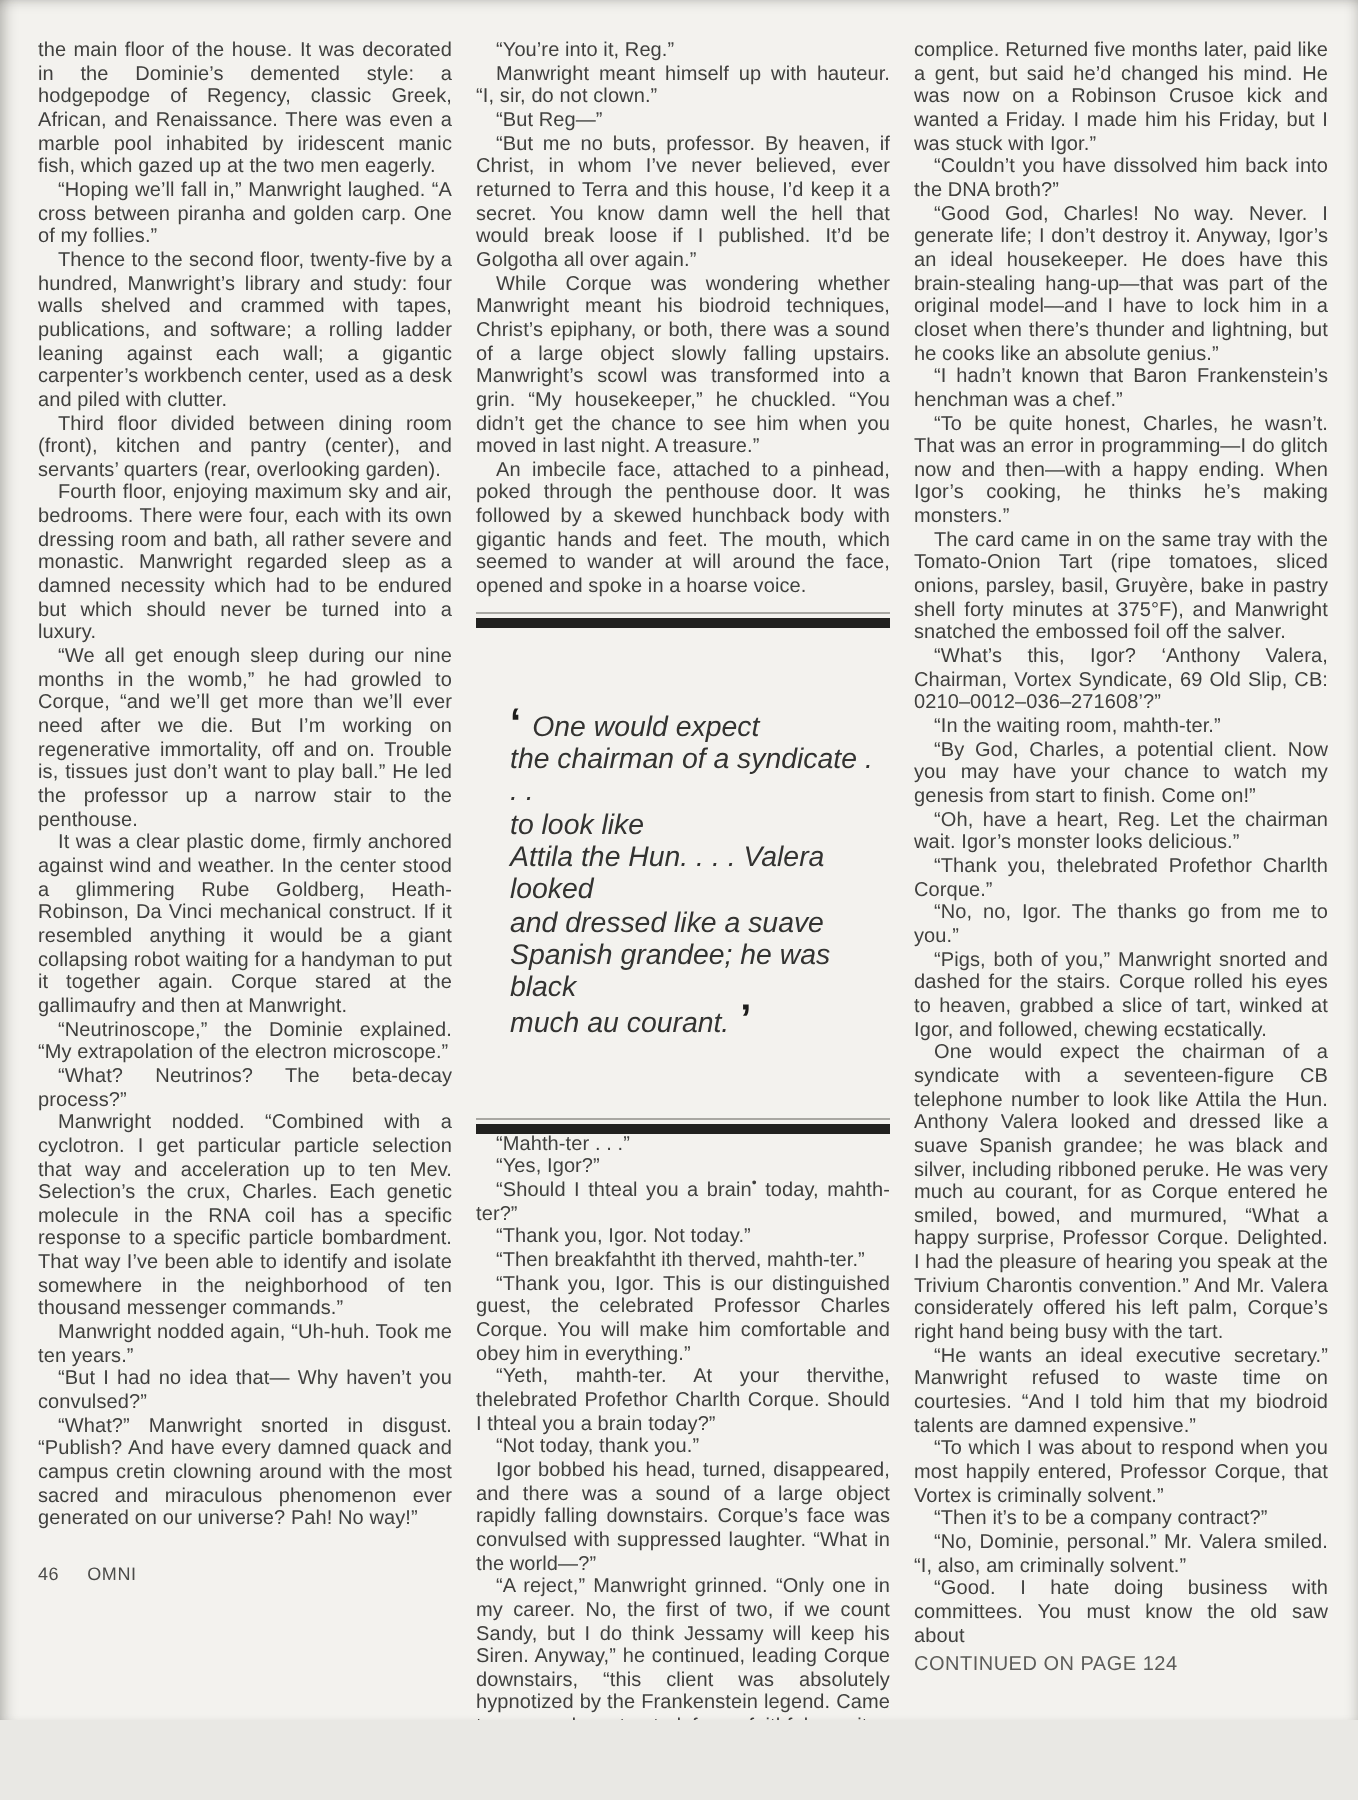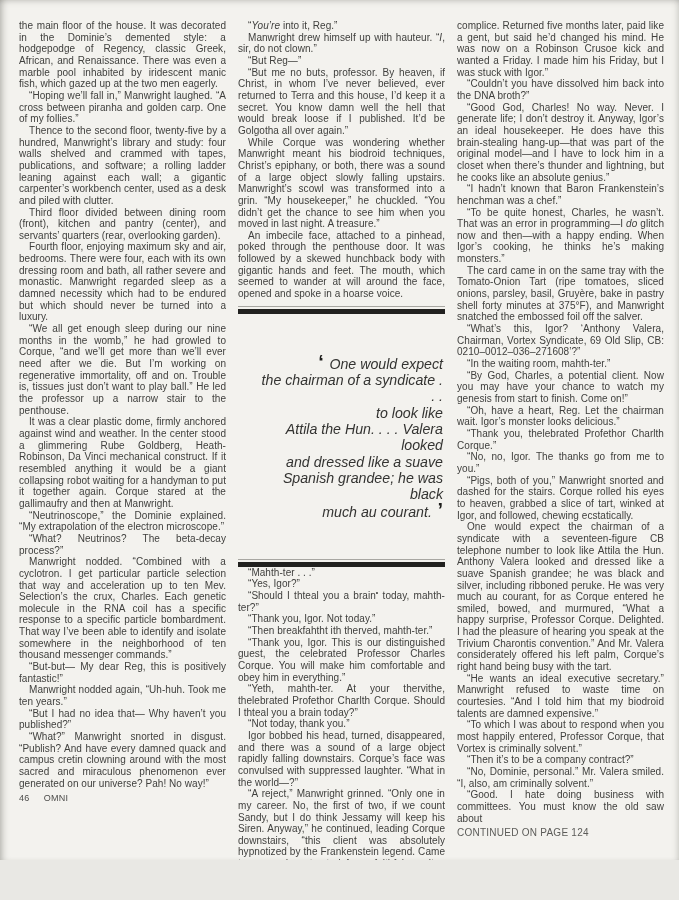--- a/index.html
+++ b/index.html
@@ -23,36 +23,36 @@
   .col{width:207px;height:876px;overflow:hidden;}
   p.body-p{
     margin:0;
     font-size:10px;
     line-height:11.65px;
     text-align:justify;
     color:#40403e;
     letter-spacing:.05px;
   }
   p.body-p.indent{text-indent:10px;}
-  p.body-p .it{font-style:italic;}
+  p.body-p .it{}
   p.body-p sup{font-size:7px;line-height:0;}
   .rule{margin-top:6px;margin-bottom:0;}
   .rule .thin{height:1.5px;background:#a8a7a2;}
   .rule .thick{height:4.5px;background:#21211f;margin-top:2px;}
   .pullquote{
     margin:40px 2px 38px 17px;
-    text-align:right;
+    text-align:left;
     font-style:italic;
     font-size:14.2px;
     line-height:16.3px;
     color:#333331;
   }
   .pq-mark{font-weight:bold;font-size:20px;font-style:normal;color:#1d1d1b;}
   .folio{
-    margin-top:4px;
+    margin-top:16px;
     font-size:9px;
     color:#4c4c4a;
     letter-spacing:.3px;
   }
   .folio .mag{margin-left:14px;}
   .continued{
     margin-top:3px;
     font-size:10px;
     color:#5c5c59;
     letter-spacing:.25px;
@@ -67,29 +67,28 @@
         <p class="body-p"><span>the main floor of the house. It was decorated in the Dominie’s demented style: a hodgepodge of Regency, classic Greek, African, and Renaissance. There was even a marble pool inhabited by iridescent manic fish, which gazed up at the two men eagerly.</span></p>
         <p class="body-p indent"><span>“Hoping we’ll fall in,” Manwright laughed. “A cross between piranha and golden carp. One of my follies.”</span></p>
         <p class="body-p indent"><span>Thence to the second floor, twenty-five by a hundred, Manwright’s library and study: four walls shelved and crammed with tapes, publications, and software; a rolling ladder leaning against each wall; a gigantic carpenter’s workbench center, used as a desk and piled with clutter.</span></p>
         <p class="body-p indent"><span>Third floor divided between dining room (front), kitchen and pantry (center), and servants’ quarters (rear, overlooking garden).</span></p>
         <p class="body-p indent"><span>Fourth floor, enjoying maximum sky and air, bedrooms. There were four, each with its own dressing room and bath, all rather severe and monastic. Manwright regarded sleep as a damned necessity which had to be endured but which should never be turned into a luxury.</span></p>
         <p class="body-p indent"><span>“We all get enough sleep during our nine months in the womb,” he had growled to Corque, “and we’ll get more than we’ll ever need after we die. But I’m working on regenerative immortality, off and on. Trouble is, tissues just don’t want to play ball.” He led the professor up a narrow stair to the penthouse.</span></p>
         <p class="body-p indent"><span>It was a clear plastic dome, firmly anchored against wind and weather. In the center stood a glimmering Rube Goldberg, Heath-Robinson, Da Vinci mechanical construct. If it resembled anything it would be a giant collapsing robot waiting for a handyman to put it together again. Corque stared at the gallimaufry and then at Manwright.</span></p>
         <p class="body-p indent"><span>“Neutrinoscope,” the Dominie explained. “My extrapolation of the electron microscope.”</span></p>
         <p class="body-p indent"><span>“What? Neutrinos? The beta-decay process?”</span></p>
         <p class="body-p indent"><span>Manwright nodded. “Combined with a cyclotron. I get particular particle selection that way and acceleration up to ten Mev. Selection’s the crux, Charles. Each genetic molecule in the RNA coil has a specific response to a specific particle bombardment. That way I’ve been able to identify and isolate somewhere in the neighborhood of ten thousand messenger commands.”</span></p>
-        <p class="body-p indent"><span>“But-but— My dear Reg, this is positively fantastic!”</span></p>
         <p class="body-p indent"><span>Manwright nodded again, “Uh-huh. Took me ten years.”</span></p>
-        <p class="body-p indent"><span>“But I had no idea that— Why haven’t you published?”</span></p>
+        <p class="body-p indent"><span>“But I had no idea that— Why haven’t you convulsed?”</span></p>
         <p class="body-p indent"><span>“What?” Manwright snorted in disgust. “Publish? And have every damned quack and campus cretin clowning around with the most sacred and miraculous phenomenon ever generated on our universe? Pah! No way!”</span></p>
         <div class="folio"><span>46</span><span class="mag">OMNI</span></div>
       </div>
     <div class="col">
         <p class="body-p indent"><span>“</span><span class="it">You’re</span><span> into it, Reg.”</span></p>
-        <p class="body-p indent"><span>Manwright drew himself up with hauteur. “</span><span class="it">I</span><span>, sir, do not clown.”</span></p>
+        <p class="body-p indent"><span>Manwright meant himself up with hauteur. “</span><span class="it">I</span><span>, sir, do not clown.”</span></p>
         <p class="body-p indent"><span>“But Reg—”</span></p>
         <p class="body-p indent"><span>“But me no buts, professor. By heaven, if Christ, in whom I’ve never believed, ever returned to Terra and this house, I’d keep it a secret. You know damn well the hell that would break loose if I published. It’d be Golgotha all over again.”</span></p>
         <p class="body-p indent"><span>While Corque was wondering whether Manwright meant his biodroid techniques, Christ’s epiphany, or both, there was a sound of a large object slowly falling upstairs. Manwright’s scowl was transformed into a grin. “My housekeeper,” he chuckled. “You didn’t get the chance to see him when you moved in last night. A treasure.”</span></p>
         <p class="body-p indent"><span>An imbecile face, attached to a pinhead, poked through the penthouse door. It was followed by a skewed hunchback body with gigantic hands and feet. The mouth, which seemed to wander at will around the face, opened and spoke in a hoarse voice.</span></p>
         <div class="rule">
           <div class="thin"></div>
           <div class="thick"></div>
         </div>
         <div class="pullquote">
           <div><span class="pq-mark">‘ </span>One would expect</div>

